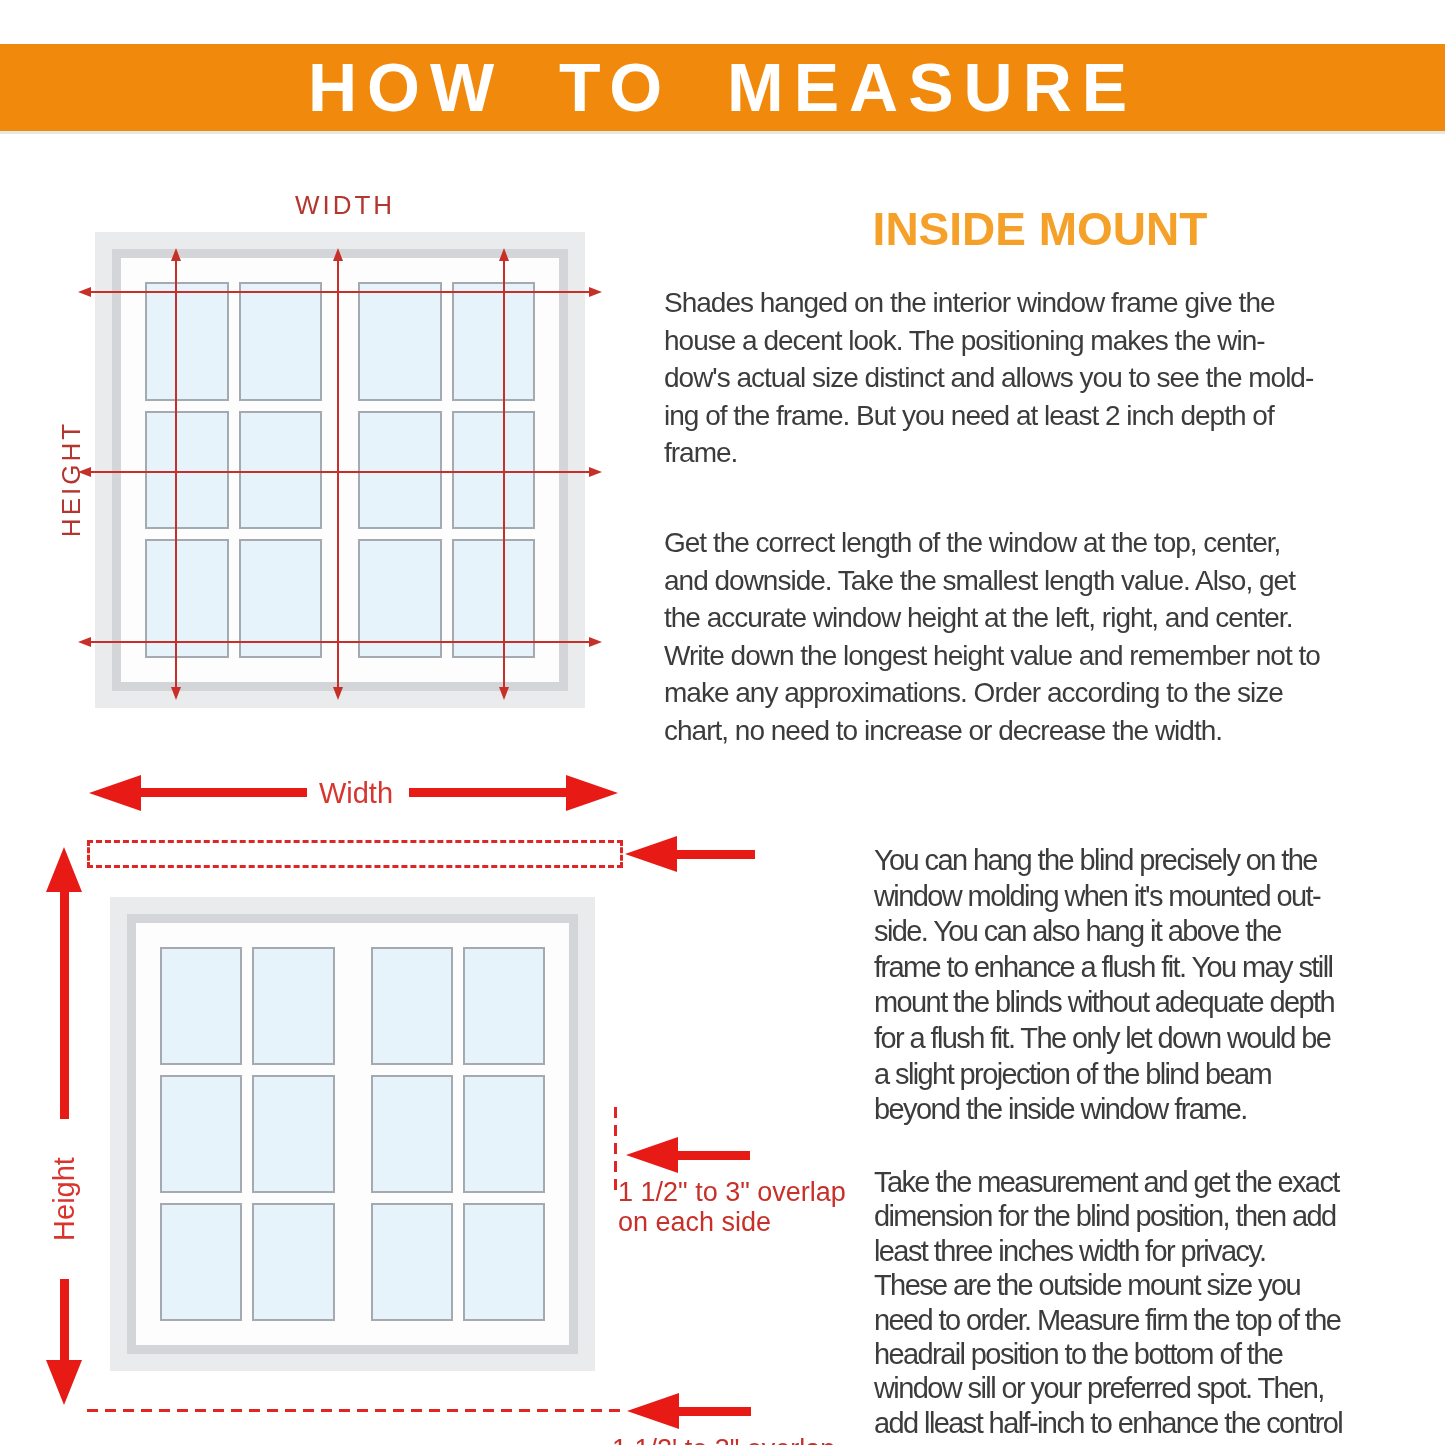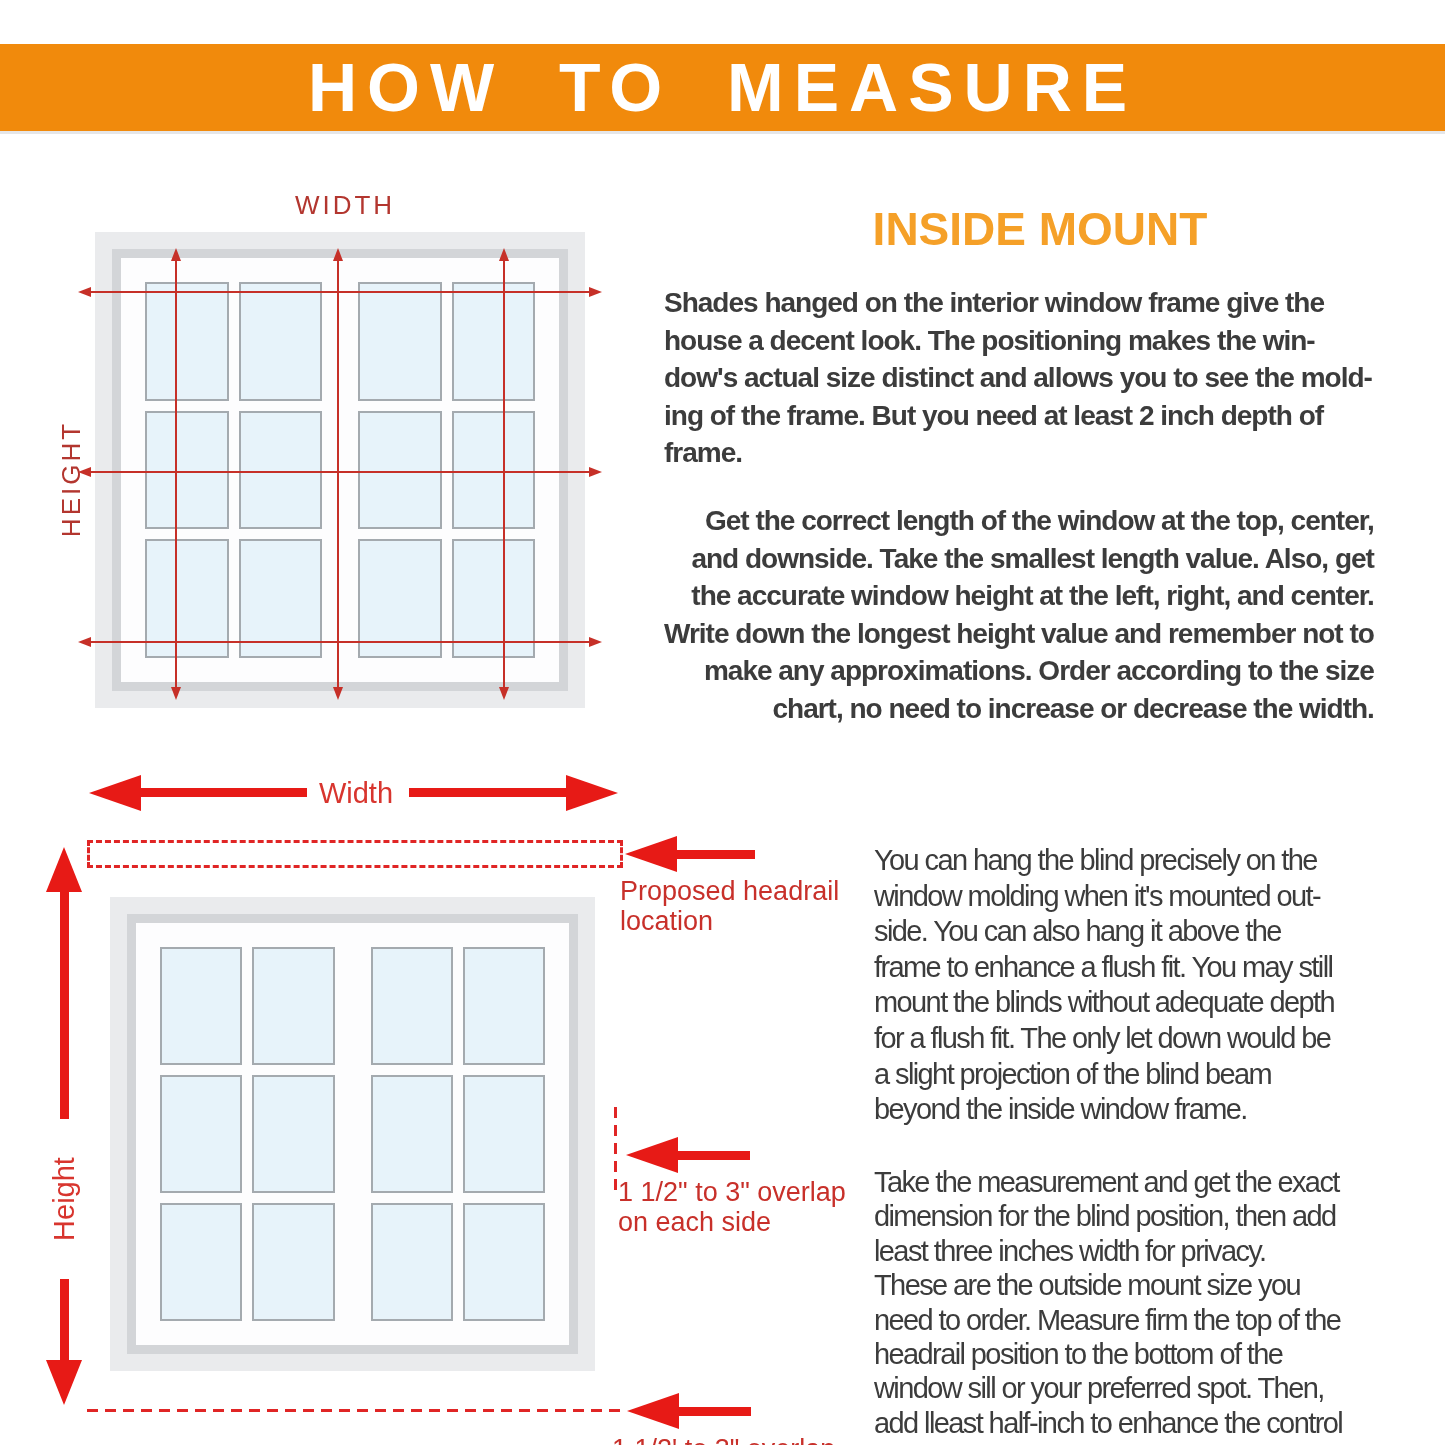--- a/index.html
+++ b/index.html
@@ -26,21 +26,21 @@
   .banner{position:absolute;left:0;top:0;width:1445px;height:90px;background:var(--banner-orange);
           border-bottom:3px solid #e5e6e8;}
   .banner h1{color:#fff;font-size:68px;font-weight:700;letter-spacing:10px;word-spacing:26px;
              text-align:center;line-height:87px;white-space:nowrap;}
 
   
   .dimlabel{position:absolute;color:var(--red-dark);font-size:26px;letter-spacing:3px;text-align:center;}
   .rot{transform:rotate(-90deg);}
   .notetext{position:absolute;color:var(--red-note);font-size:27px;line-height:30px;white-space:pre;}
   .bodytext{position:absolute;color:var(--body-gray);white-space:pre;}
-  .p-inside{font-size:28px;line-height:37.6px;letter-spacing:-1px;font-weight:bold;}
+  .p-inside{font-size:28px;line-height:37.6px;letter-spacing:-1px;}
   .p-outside{font-size:29px;line-height:35.6px;letter-spacing:-1.6px;}
   .p-outside2{font-size:29px;line-height:34.4px;letter-spacing:-1.6px;}
   .mount-heading{position:absolute;color:var(--heading-orange);font-size:46px;font-weight:700;
                  text-align:center;white-space:nowrap;}
 
   
   .window{position:absolute;background:var(--frame-outer);padding:17px;z-index:1;}
   .win-band{background:var(--frame-band);padding:9px;height:100%;}
   .win-inner{background:#FDFDFE;padding:24px;height:100%;}
   .sash-grid{display:flex;height:100%;}
@@ -137,21 +137,21 @@
       <i class="th th-left"></i>
       <i class="th th-right"></i>
     </div>
 
   <h2 class="mount-heading" style="left:680px;top:158px;width:720px;">INSIDE MOUNT</h2>
   <p class="bodytext p-inside" style="left:664px;top:240px;">Shades hanged on the interior window frame give the
 house a decent look. The positioning makes the win-
 dow's actual size distinct and allows you to see the mold-
 ing of the frame. But you need at least 2 inch depth of
 frame.</p>
-  <p class="bodytext p-inside" style="left:664px;top:458px;text-align:right;">Get the correct length of the window at the top, center,
+  <p class="bodytext p-inside" style="left:664px;top:480px;">Get the correct length of the window at the top, center,
 and downside. Take the smallest length value. Also, get
 the accurate window height at the left, right, and center.
 Write down the longest height value and remember not to
 make any approximations. Order according to the size
 chart, no need to increase or decrease the width.</p>
 
   <p class="bodytext p-outside" style="left:874px;top:799px;">You can hang the blind precisely on the
 window molding when it's mounted out-
 side. You can also hang it above the
 frame to enhance a flush fit. You may still
@@ -171,22 +171,20 @@
 
   <div class="head head-left" style="left:89px;top:731px;"></div>
   <div class="shaft" style="left:139px;top:744px;width:168px;"></div>
   <div class="arrowlabel" style="left:305px;top:733px;width:102px;">Width</div>
   <div class="shaft" style="left:409px;top:744px;width:159px;"></div>
   <div class="head head-right" style="left:566px;top:731px;"></div>
 
   <div class="dashed-rect" style="left:87px;top:796px;width:536px;height:28px;"></div>
   <div class="head head-left" style="left:625px;top:792px;"></div>
   <div class="shaft" style="left:677px;top:806px;width:78px;"></div>
-  <div class="notetext" style="left:620px;top:832px;">Proposed headrail
-location</div>
 
   <div class="head head-up" style="left:46px;top:803px;"></div>
   <div class="vshaft" style="left:60px;top:847px;height:228px;"></div>
   <div class="arrowlabel rot" style="left:-21px;top:1139px;width:170px;height:32px;">Height</div>
   <div class="vshaft" style="left:60px;top:1235px;height:82px;"></div>
   <div class="head head-down" style="left:46px;top:1316px;"></div>
 
   <div class="window" style="left:110px;top:853px;width:485px;height:474px;">
     <div class="win-band">
       <div class="win-inner">

